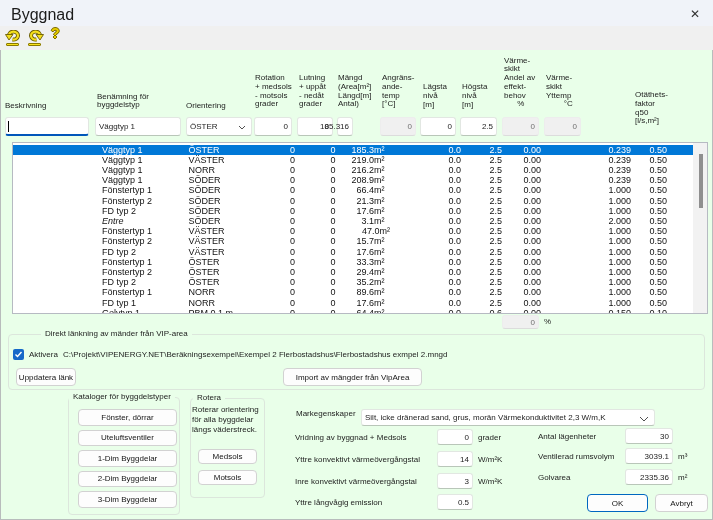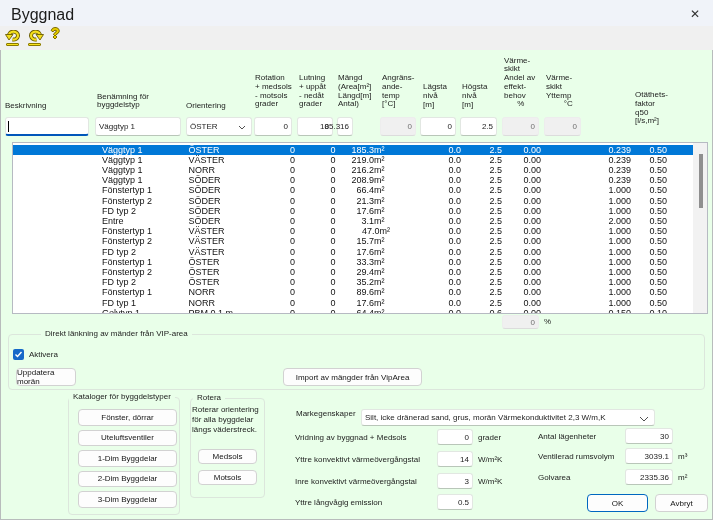--- a/index.html
+++ b/index.html
@@ -217,21 +217,21 @@
           <span class="r" style="left: 232px; width: 50px;">0</span>
           <span class="r" style="left: 282.5px; width: 40px;">0</span>
           <span class="r" style="left: 321.5px; width: 50px;">17.6m²</span>
           <span class="r" style="left: 408px; width: 40px;">0.0</span>
           <span class="r" style="left: 449px; width: 40px;">2.5</span>
           <span class="r" style="left: 488px; width: 40px;">0.00</span>
           <span class="r" style="left: 573px; width: 45px;">1.000</span>
           <span class="r" style="left: 619px; width: 35px;">0.50</span>
         </div>
         <div class="row" style="top: 72.9px; height: 10.2px; line-height: 10.2px;">
-          <span style="left: 89px; width: 80px;">Entre</span>
+          <span style="left: 89px; width: 80px; font-style: italic;">Entre</span>
           <span style="left: 175.5px; width: 70px;">SÖDER</span>
           <span class="r" style="left: 232px; width: 50px;">0</span>
           <span class="r" style="left: 282.5px; width: 40px;">0</span>
           <span class="r" style="left: 321.5px; width: 50px;">3.1m²</span>
           <span class="r" style="left: 408px; width: 40px;">0.0</span>
           <span class="r" style="left: 449px; width: 40px;">2.5</span>
           <span class="r" style="left: 488px; width: 40px;">0.00</span>
           <span class="r" style="left: 573px; width: 45px;">2.000</span>
           <span class="r" style="left: 619px; width: 35px;">0.50</span>
         </div>
@@ -355,21 +355,22 @@
   <div class="lbl" style="left:544px;top:317px">%</div>
 
   <div class="grp" style="left:8px;top:334px;width:697px;height:56px"></div>
   <div class="leg" style="left:41px;top:329px">Direkt länkning av mänder från VIP-area</div>
   <div class="ck" style="left:13px;top:349px">
     <svg width="9" height="9" viewBox="0 0 9 9">
         <polyline points="1.5,4.5 3.5,6.5 7.5,2" fill="none" stroke="#fff" stroke-width="1.4"></polyline>
       </svg>
   </div>
   <div class="lbl" style="left:29px;top:350px">Aktivera</div>
-  <div class="btn" style="left:16px;top:368px;width:60px;height:18px">Uppdatera morän</div>
+  <div class="lbl" style="left:63px;top:350px">C:\Projekt\VIPENERGY.NET\Beräkningsexempel\Exempel 2 Flerbostadshus\Flerbostadshus exmpel 2.mngd</div>
+  <div class="btn" style="left:16px;top:368px;width:60px;height:18px">Uppdatera länk</div>
   <div class="btn" style="left:283px;top:368px;width:139px;height:18px">Import av mängder från VipArea</div>
 
   <div class="grp" style="left:68px;top:397px;width:112px;height:118px"></div>
   <div class="leg" style="left:69px;top:392px">Kataloger för byggdelstyper</div>
   <div id="catbtns">
       <div class="btn" style="left: 78px; top: 409px; width: 99px; height: 16.5px;">Fönster, dörrar</div>
       <div class="btn" style="left: 78px; top: 429.5px; width: 99px; height: 16.5px;">Uteluftsventiler</div>
       <div class="btn" style="left: 78px; top: 450px; width: 99px; height: 16.5px;">1-Dim Byggdelar</div>
       <div class="btn" style="left: 78px; top: 470.5px; width: 99px; height: 16.5px;">2-Dim Byggdelar</div>
       <div class="btn" style="left: 78px; top: 491px; width: 99px; height: 16.5px;">3-Dim Byggdelar</div>

